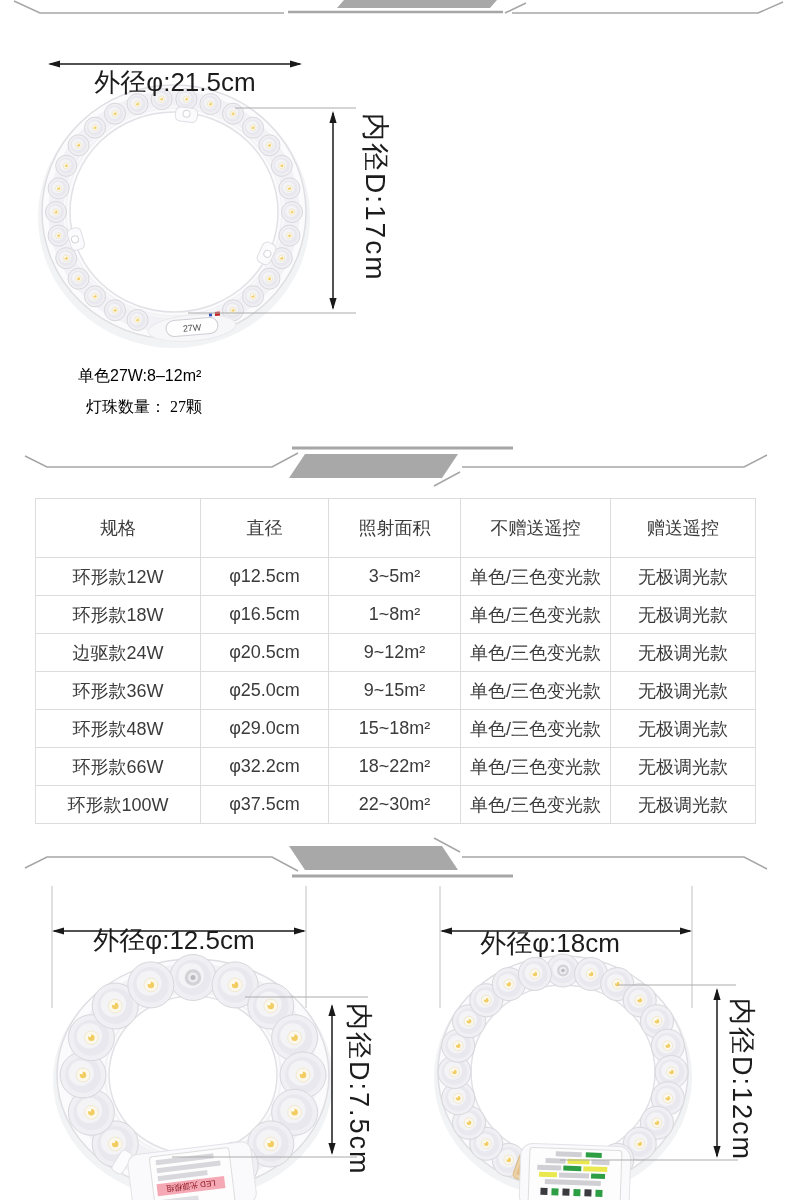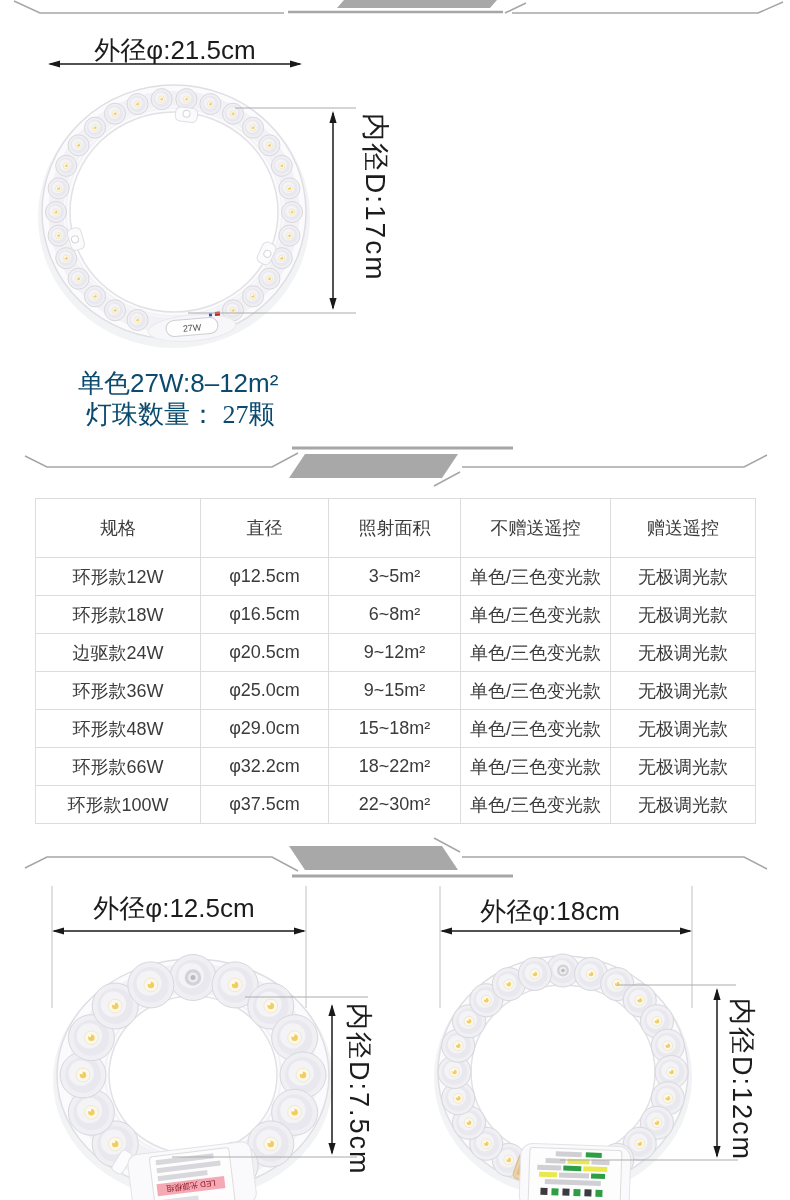--- a/index.html
+++ b/index.html
@@ -1,23 +1,23 @@
 <!DOCTYPE html>
 <html><head>
 <meta charset="utf-8">
 <style>
   html,body{margin:0;padding:0;background:#fff;}
   #canvas{position:relative;width:790px;height:1200px;background:#ffffff;overflow:hidden;
           font-family:"Liberation Sans","DejaVu Sans",sans-serif;}
   svg{position:absolute;left:0;top:0;}
   .divider{position:absolute;left:0;width:790px;height:54px;}
-  .dim-text{position:absolute;font-size:26px;color:#1c1c1c;text-align:center;white-space:nowrap;}
+  .dim-text{position:absolute;font-size:26px;color:#1c1c1c;text-align:center;white-space:nowrap;margin-top:32px;}
   .vtext{position:absolute;font-size:28px;letter-spacing:2px;color:#1c1c1c;white-space:nowrap;
          transform:rotate(90deg);transform-origin:0 0;}
-  .spec-line{position:absolute;font-size:26px;color:#0c4a6e;white-space:nowrap;}
+  .spec-line{position:absolute;font-size:16px;color:#000000;white-space:nowrap;}
   #spec-table{position:absolute;left:35px;top:498px;width:720px;border-collapse:collapse;
               table-layout:fixed;font-size:18px;color:#3b3b3b;text-align:center;}
   #spec-table th,#spec-table td{border:1px solid #dcdcdc;font-weight:normal;padding:0;}
   #spec-table thead tr{height:59px;}
   #spec-table tbody tr{height:38px;}
 </style>
 </head>
 <body>
 
 <div id="canvas">
@@ -560,21 +560,21 @@
         <tr>
           <td>环形款12W</td>
           <td>φ12.5cm</td>
           <td>3~5m²</td>
           <td>单色/三色变光款</td>
           <td>无极调光款</td>
         </tr>
         <tr>
           <td>环形款18W</td>
           <td>φ16.5cm</td>
-          <td>6~8m²</td>
+          <td>1~8m²</td>
           <td>单色/三色变光款</td>
           <td>无极调光款</td>
         </tr>
         <tr>
           <td>边驱款24W</td>
           <td>φ20.5cm</td>
           <td>9~12m²</td>
           <td>单色/三色变光款</td>
           <td>无极调光款</td>
         </tr>

